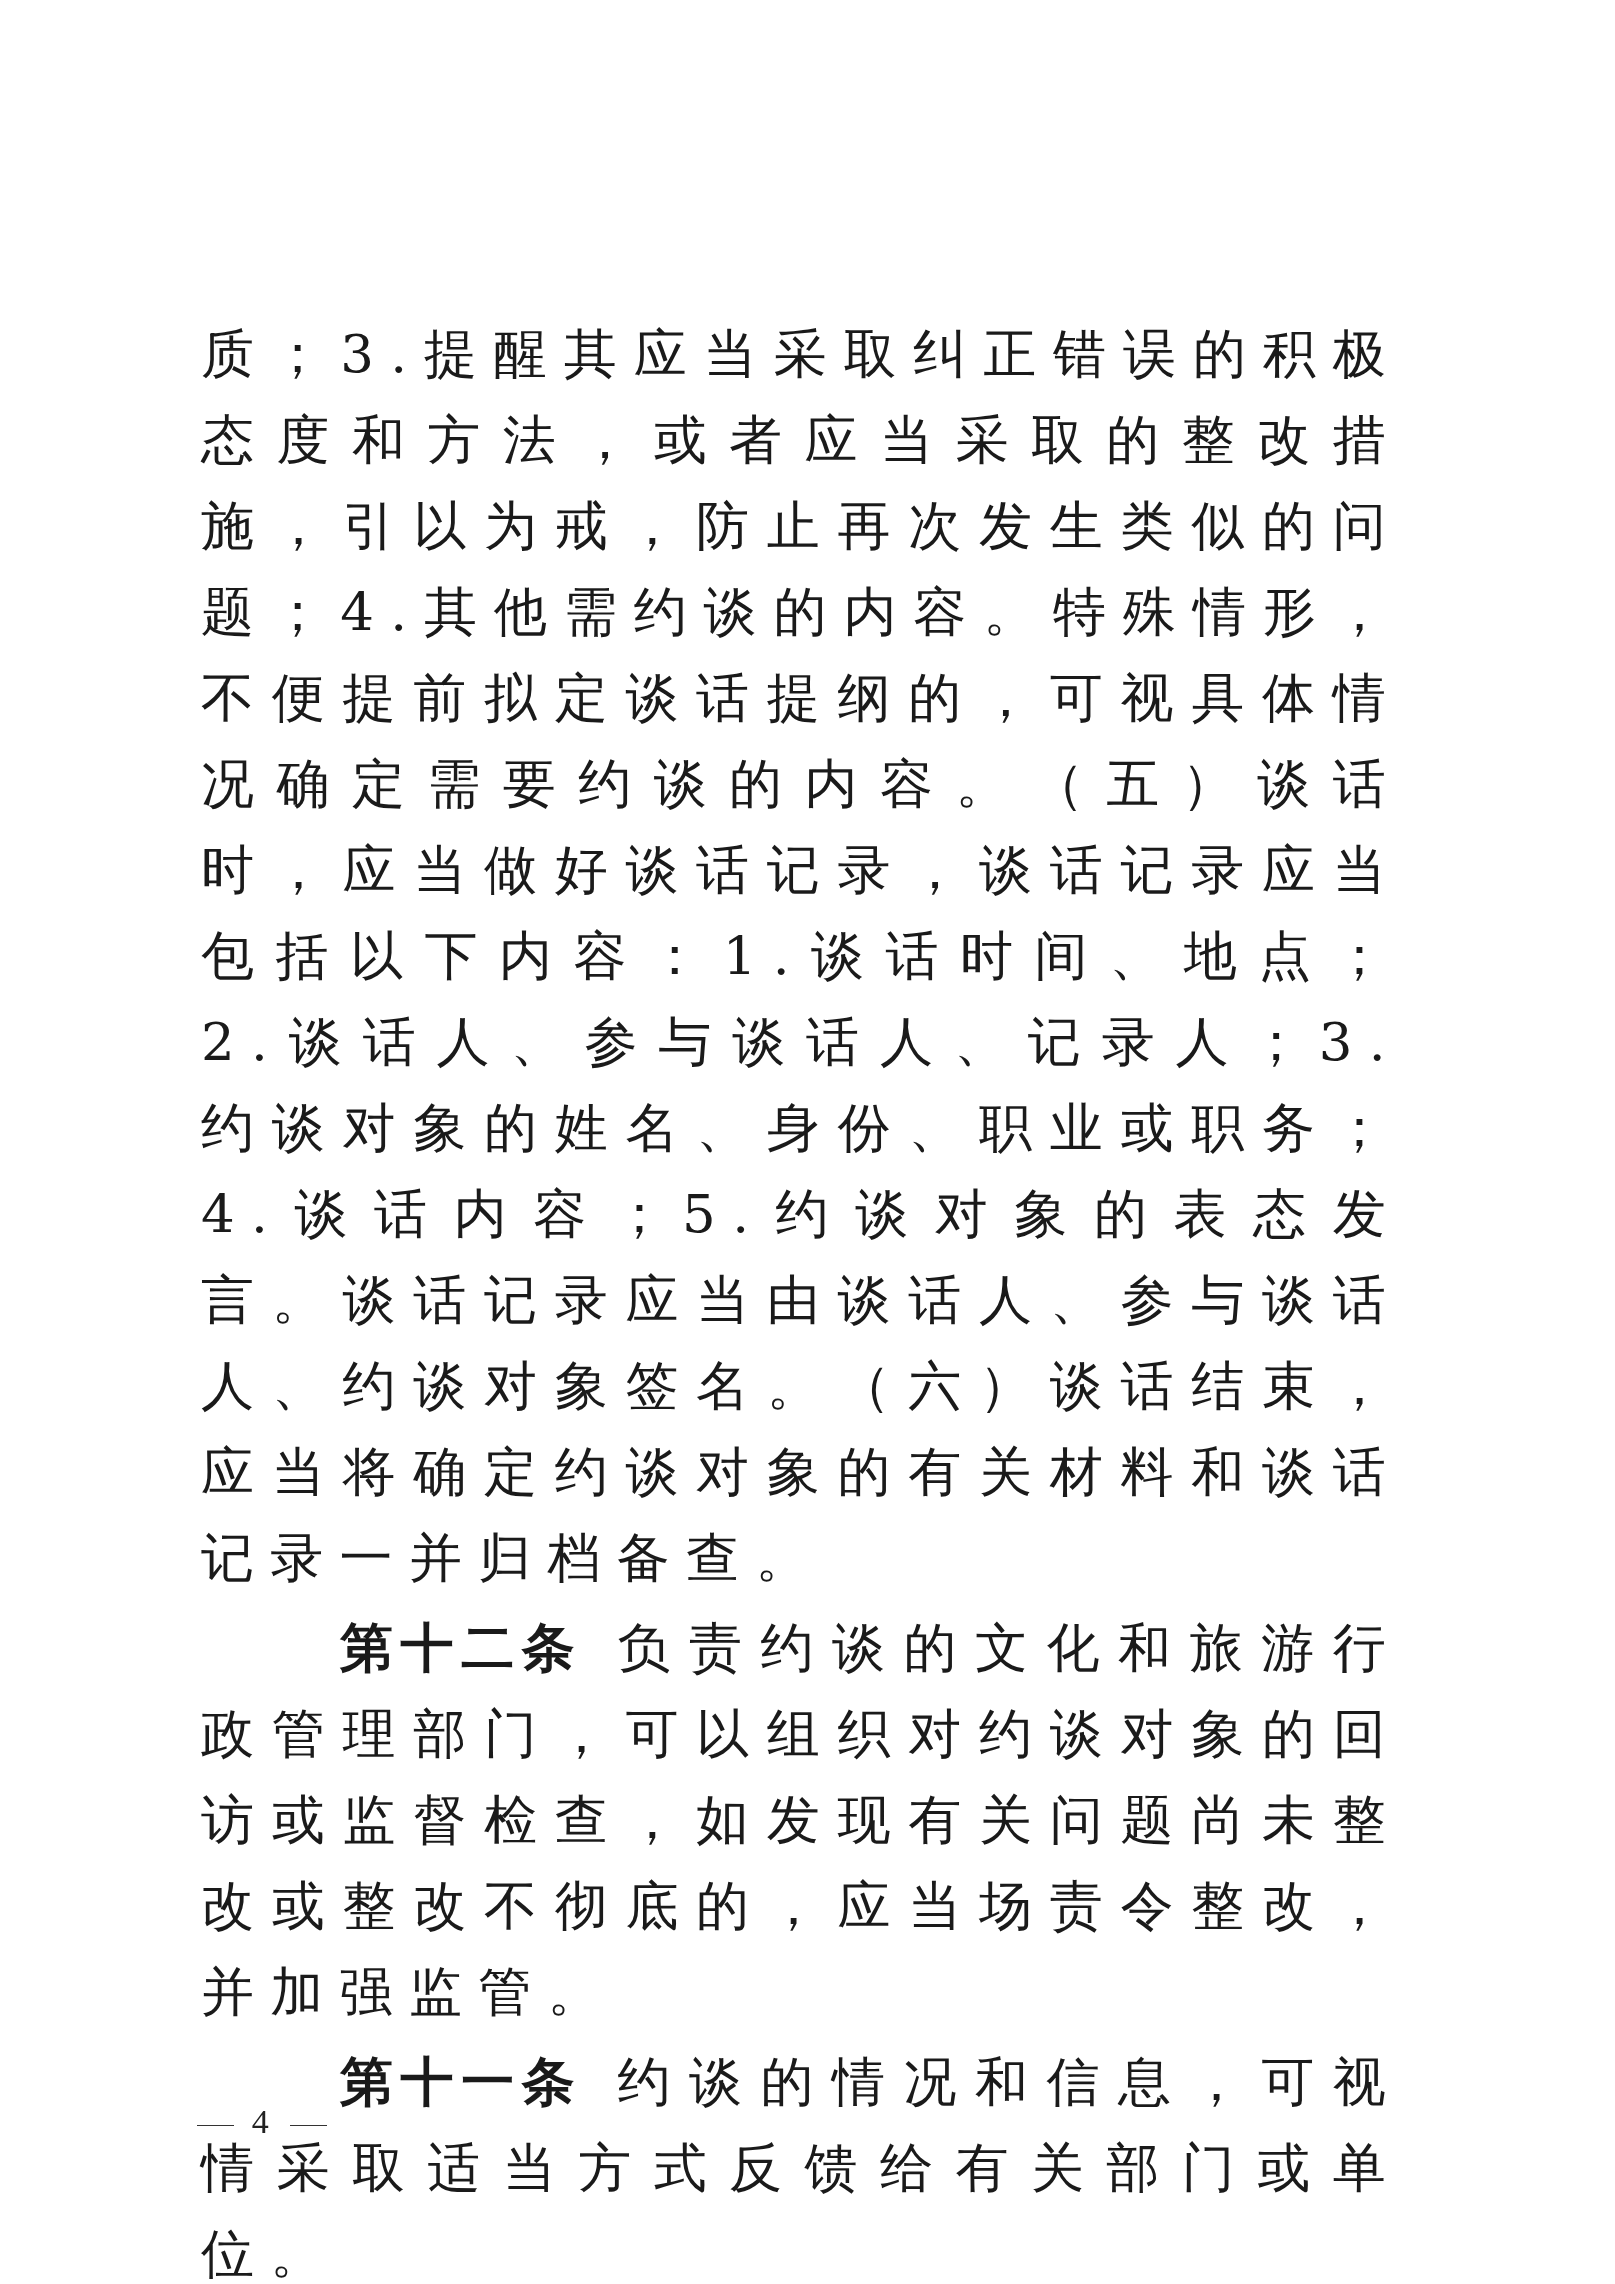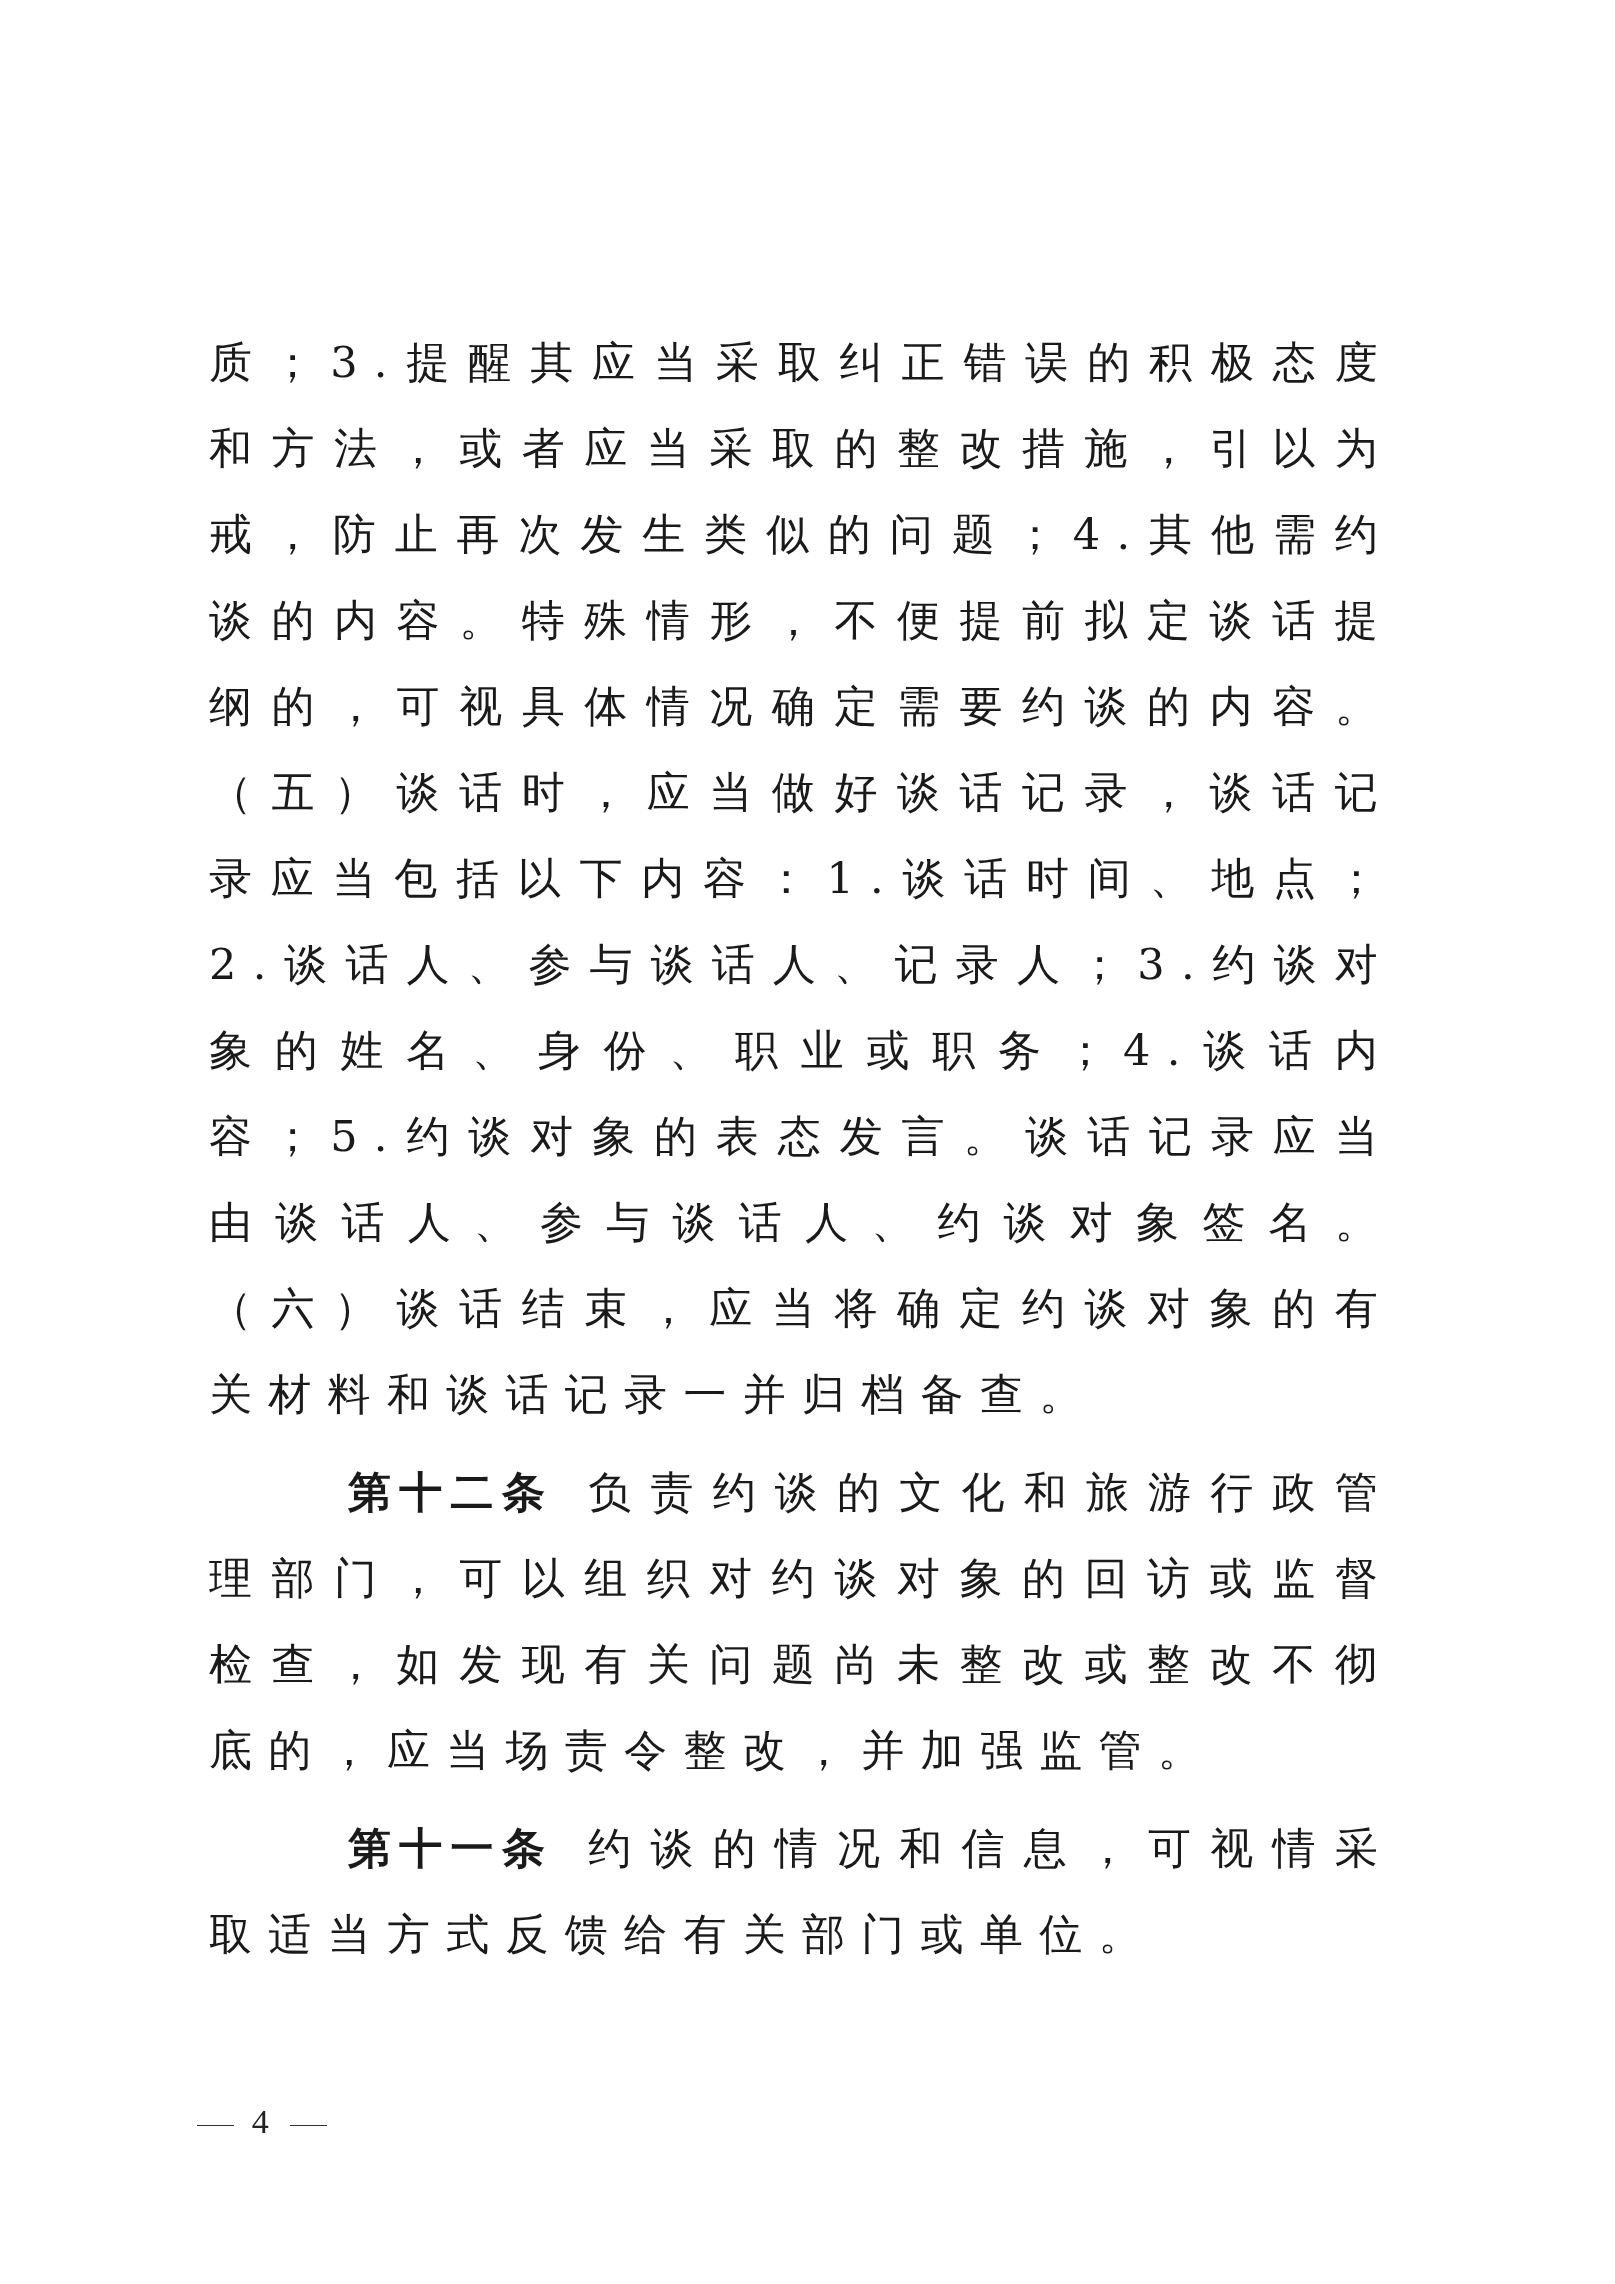--- a/index.html
+++ b/index.html
@@ -15,26 +15,26 @@
       color: #1a1a1a;
       font-family: "DejaVu Serif", "Liberation Serif", serif;
     }
     .page {
       position: absolute;
       left: 197px;
       top: 307px;
       width: 1209px;
     }
     .para {
-      font-size: 43px;
+      font-size: 53px;
       line-height: 86px;
       letter-spacing: 16.3px;
       text-align: justify;
       text-justify: inter-character;
-      margin: 12px;
+      margin: 4px;
       word-break: break-all;
     }
     .para.indent {
       text-indent: 139px;
     }
     .article-head {
       font-family: "DejaVu Sans", "Liberation Sans", sans-serif;
       font-weight: bold;
       letter-spacing: 5.4px;
       margin-right: 35px;

